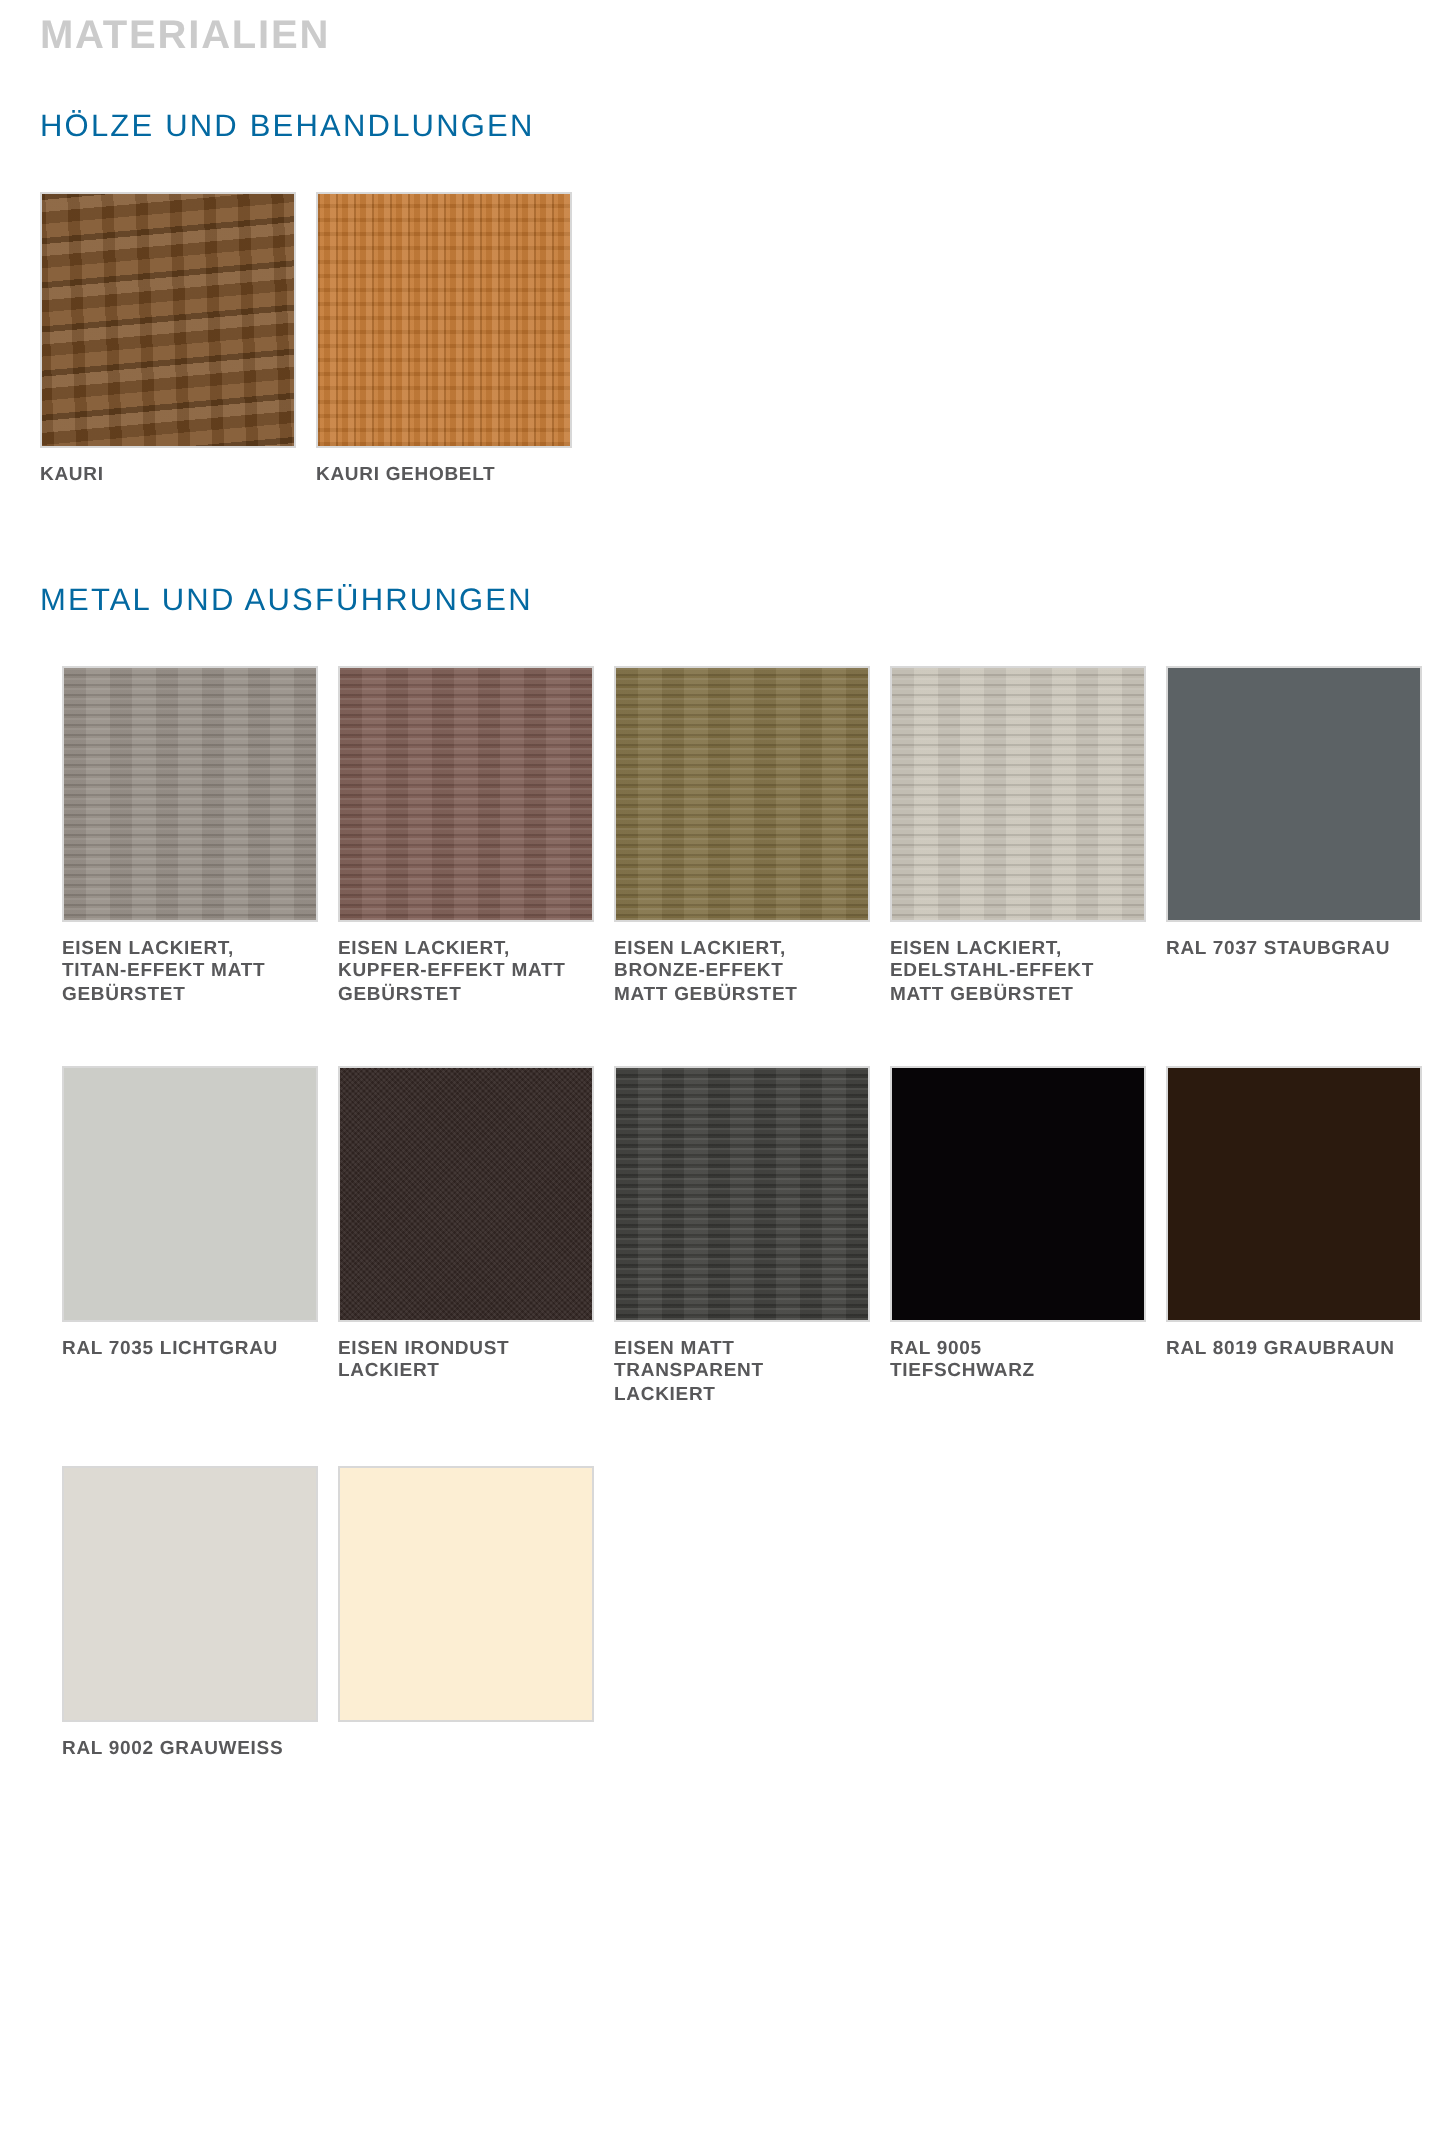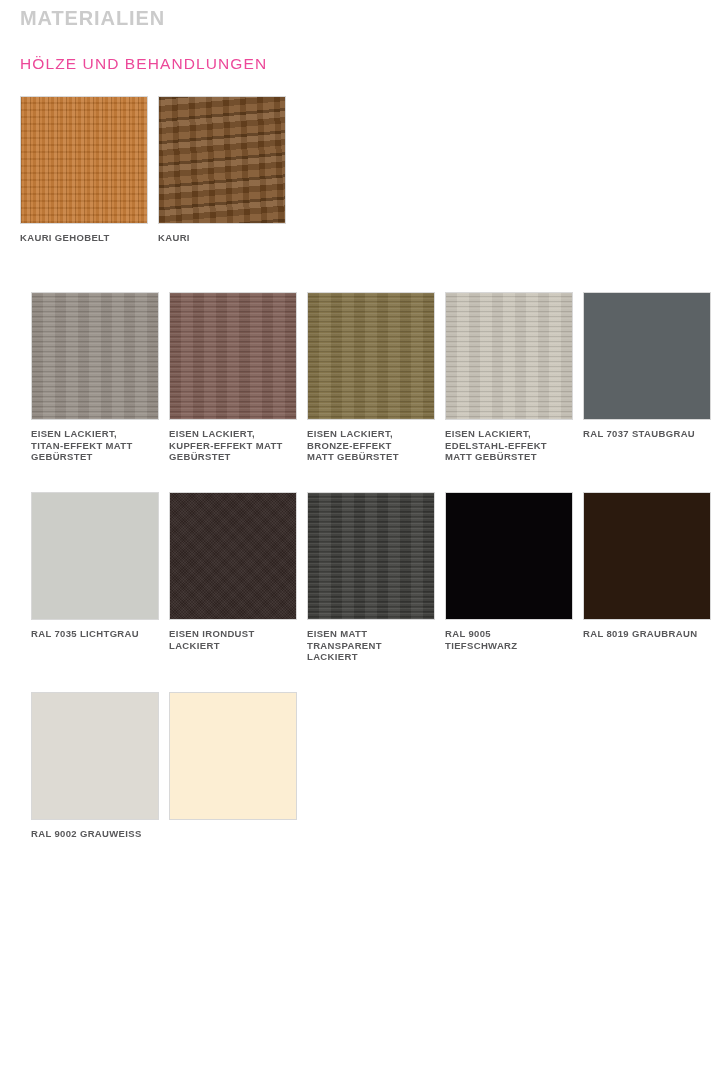--- a/index.html
+++ b/index.html
@@ -31,21 +31,21 @@
     letter-spacing: 0.9px;
     color: #cbcbcb;
     text-transform: uppercase;
     line-height: 1.2;
   }
 
   .section-title {
     font-size: 15.5px;
     font-weight: normal;
     letter-spacing: 1.1px;
-    color: #ec4899;
+    color: #0369a1;
     text-transform: uppercase;
     line-height: 1.2;
   }
 
   .section {
     position: absolute;
     left: 20px;
     width: 700px;
   }
 
@@ -167,31 +167,34 @@
 <div class="page">
 
   <h1 class="page-title">MATERIALIEN</h1>
 
   <section class="section section-woods">
     <div class="section-title-wrap">
       <h2 class="section-title">HÖLZE UND BEHANDLUNGEN</h2>
     </div>
     <div class="grid" id="grid-woods">
         <div class="card card-wood">
+          <div class="swatch tex-burl" style="background-color: rgb(122, 78, 36); border-color: rgb(216, 216, 216);"></div>
+          <div class="card-label">KAURI</div>
+        </div>
+        <div class="card card-wood">
           <div class="swatch tex-grain" style="background-color: rgb(195, 118, 47); border-color: rgb(216, 216, 216);"></div>
           <div class="card-label">KAURI GEHOBELT</div>
         </div>
-        <div class="card card-wood">
-          <div class="swatch tex-burl" style="background-color: rgb(122, 78, 36); border-color: rgb(216, 216, 216);"></div>
-          <div class="card-label">KAURI</div>
-        </div>
       </div>
   </section>
 
   <section class="section section-metals">
+    <div class="section-title-wrap">
+      <h2 class="section-title">METAL UND AUSFÜHRUNGEN</h2>
+    </div>
     <div class="grid" id="grid-metals">
         <div class="card card-metal">
           <div class="swatch tex-brushed" style="background-color: rgb(148, 140, 132); border-color: rgb(216, 216, 216);"></div>
           <div class="card-label">EISEN LACKIERT,
 TITAN-EFFEKT MATT
 GEBÜRSTET</div>
         </div>
         <div class="card card-metal">
           <div class="swatch tex-brushed" style="background-color: rgb(123, 90, 81); border-color: rgb(216, 216, 216);"></div>
           <div class="card-label">EISEN LACKIERT,

